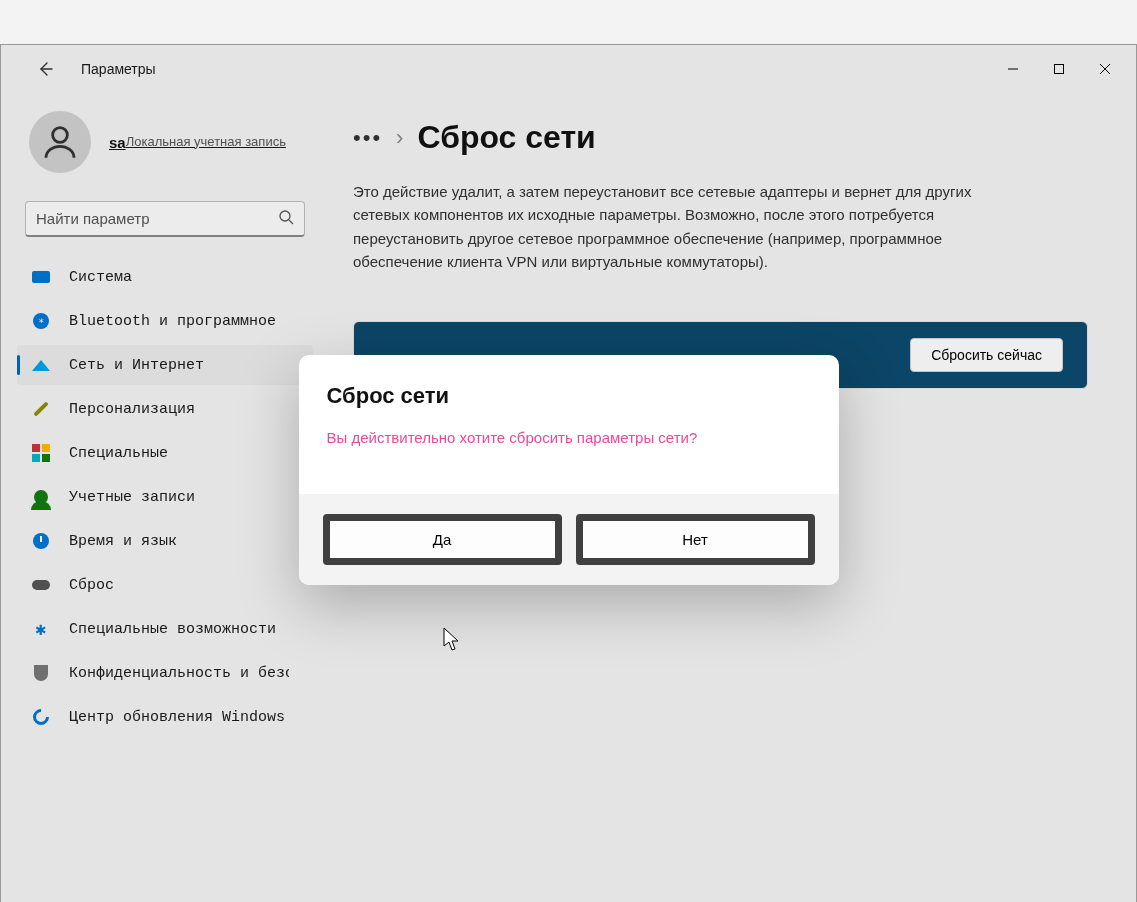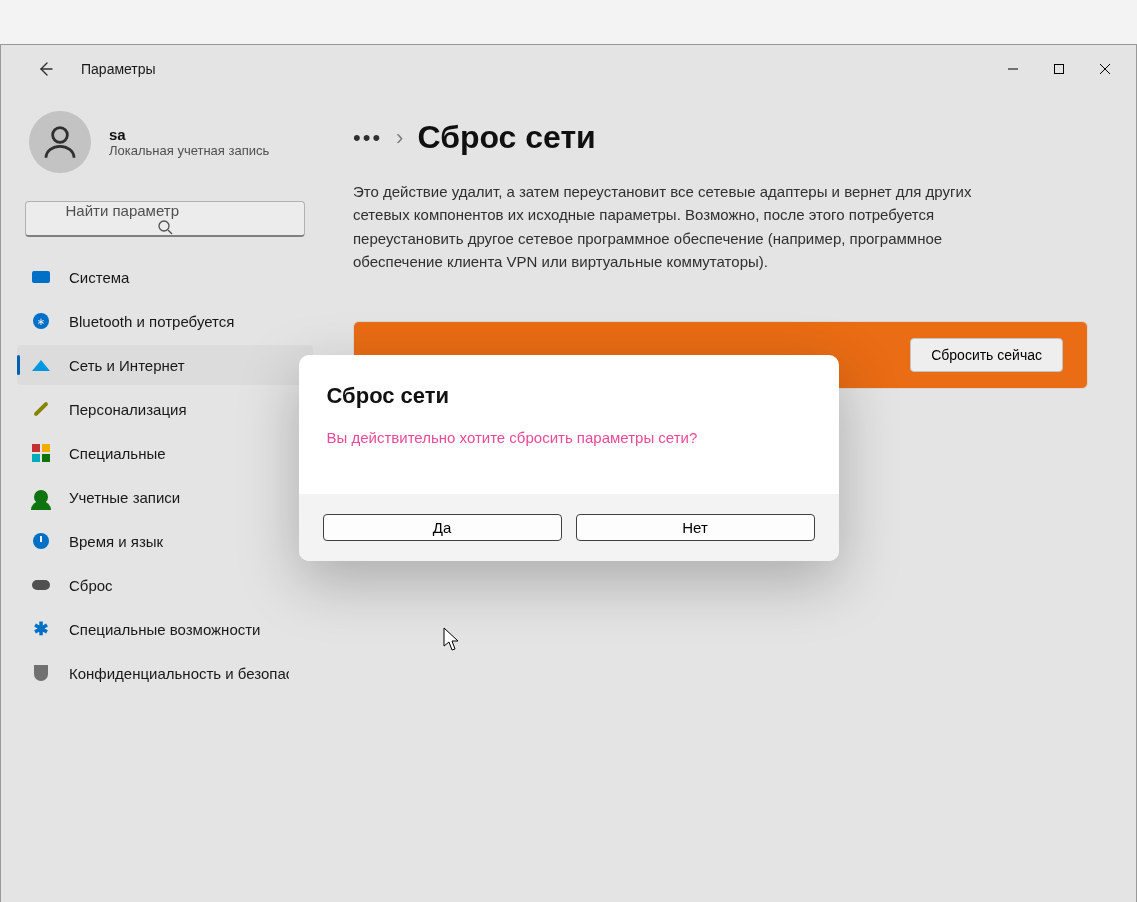--- a/index.html
+++ b/index.html
@@ -73,36 +73,35 @@
     gap: 18px;
     padding: 18px 12px 28px 12px;
   }
   .avatar-circle {
     width: 62px; height: 62px;
     border-radius: 50%;
     background: #d0d0d0;
     display: flex; align-items: center; justify-content: center;
     color: #333;
   }
-  .account-texts { display: flex; flex-direction: column; }
+  .account-texts { display: flex; flex-direction: row; text-decoration: underline; }
   .account-name { font-size: 15px; font-weight: 600; color: #111; }
   .account-type { font-size: 13px; color: #555; }
 
   
   .search-box {
     display: flex;
     align-items: center;
     border: 1px solid #bdbdbd;
     border-bottom: 2px solid #888;
     border-radius: 4px;
     background: #fbfbfb;
     height: 36px;
     padding: 0 10px;
     margin: 0 8px 20px 8px;
-    flex-direction: column;
   }
   .search-input {
     flex: 1;
     border: none;
     background: transparent;
     font-size: 15px;
     outline: none;
     color: #333;
   }
   .search-input::placeholder { color: #555; }
@@ -113,20 +112,21 @@
   .nav-item {
     display: flex;
     align-items: center;
     gap: 18px;
     padding: 10px 14px;
     border-radius: 4px;
     font-size: 15px;
     color: #1a1a1a;
     position: relative;
     cursor: pointer;
+    font-family: Liberation Mono, monospace;
   }
   .nav-item.active { background: #eaeaea; align-items: center; }
   .nav-item.active::before {
     content: "";
     position: absolute;
     left: 0;
     top: 10px;
     bottom: 10px;
     width: 3px;
     background: #0067c0;
@@ -175,21 +175,21 @@
     max-width: 640px;
   }
   .reset-row {
     margin-top: 48px;
     display: flex;
     align-items: center;
     justify-content: flex-end;
     padding: 16px 24px;
     border: 1px solid #e6e6e6;
     border-radius: 6px;
-    background: #f97316;
+    background: #0c4a6e;
   }
   .reset-btn {
     background: #fdfdfd;
     border: 1px solid #d0d0d0;
     border-radius: 4px;
     padding: 8px 20px;
     font-size: 14px;
     cursor: pointer;
   }
 
@@ -225,23 +225,23 @@
   }
   .dialog-actions {
     background: #f3f3f3;
     padding: 20px 24px;
     display: flex;
     gap: 14px;
   }
   .dlg-btn {
     flex: 1;
     background: #fdfdfd;
-    border: 1px solid #404040;
+    border: 7px solid #404040;
     border-radius: 4px;
-    padding: 4px 0;
+    padding: 10px 0;
     font-size: 15px;
     cursor: pointer;
   }
 
   
   .cursor {
     position: absolute;
     left: 442px;
     top: 582px;
     pointer-events: none;
@@ -310,21 +310,21 @@
         <div class="nav-item">
           <span class="nav-ico">
               <span class="ic-system"></span>
             </span>
           <span>Система</span>
         </div>
         <div class="nav-item">
           <span class="nav-ico">
               <span class="ic-bt">∗</span>
             </span>
-          <span>Bluetooth и потребуется</span>
+          <span>Bluetooth и программное</span>
         </div>
         <div class="nav-item active">
           <span class="nav-ico">
               <span class="ic-net"></span>
             </span>
           <span>Сеть и Интернет</span>
         </div>
         <div class="nav-item">
           <span class="nav-ico">
               <span class="ic-pers"></span>
@@ -365,20 +365,26 @@
               <span class="ic-acc">✱</span>
             </span>
           <span>Специальные возможности</span>
         </div>
         <div class="nav-item">
           <span class="nav-ico">
               <span class="ic-priv"></span>
             </span>
           <span style="white-space:nowrap;overflow:hidden;text-overflow:clip;max-width:220px;">Конфиденциальность и безопасность</span>
         </div>
+        <div class="nav-item">
+          <span class="nav-ico">
+              <span class="ic-upd"></span>
+            </span>
+          <span>Центр обновления Windows</span>
+        </div>
       </div>
     </div>
 
     <div class="content">
       <div class="breadcrumb">
         <span class="bc-more">•••</span>
         <span class="bc-sep">›</span>
         <h1 class="page-h1">Сброс сети</h1>
       </div>
 

